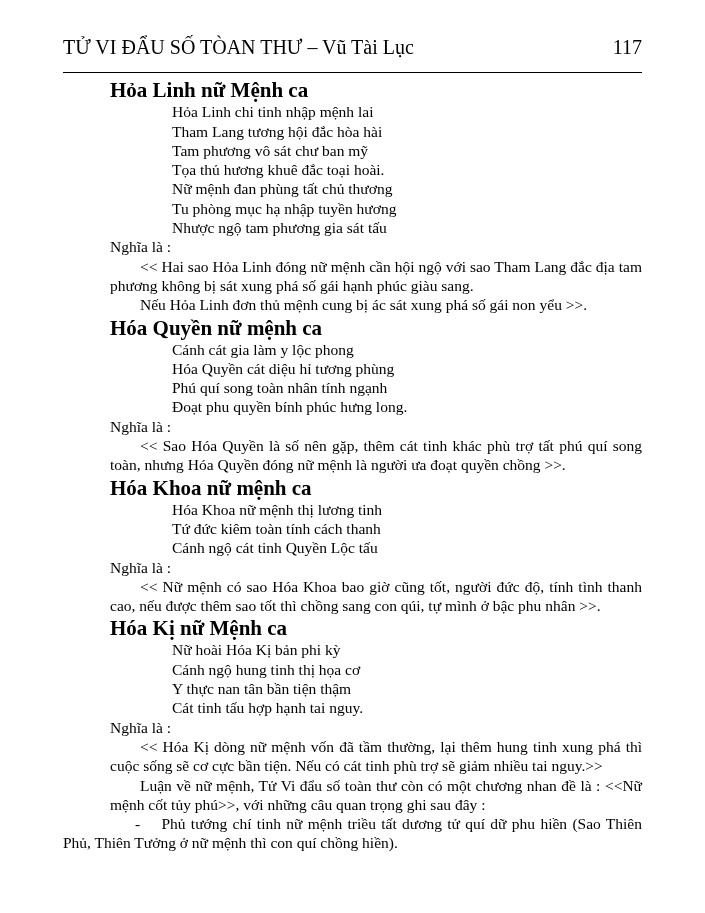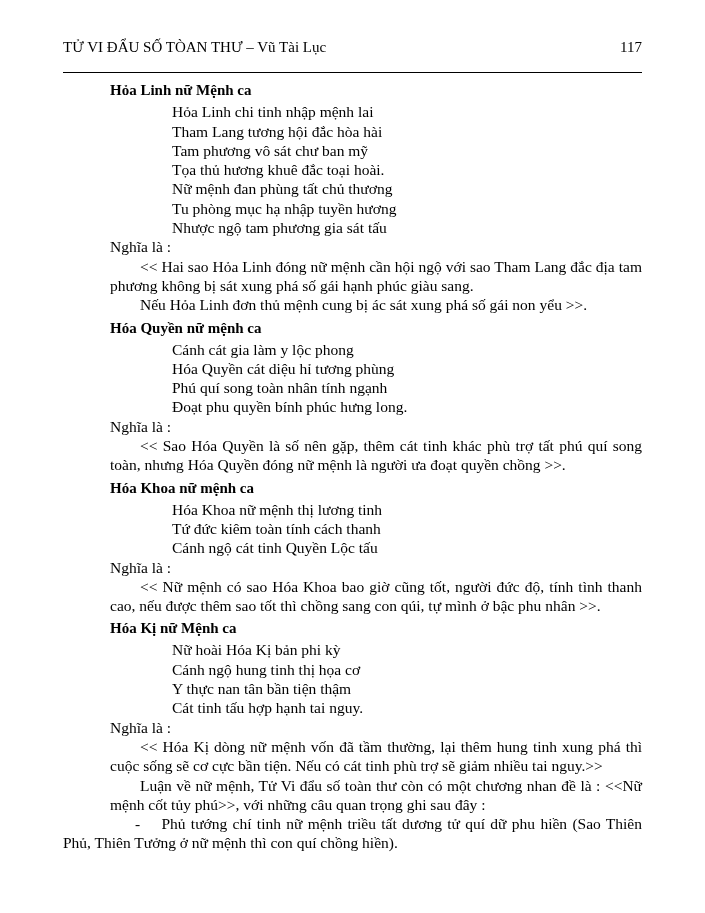--- a/index.html
+++ b/index.html
@@ -16,32 +16,32 @@
   .page {
     box-sizing: border-box;
     width: 705px;
     height: 913px;
     padding: 38px 63px 20px 63px;
   }
   .header-row {
     display: flex;
     justify-content: space-between;
     align-items: baseline;
-    font-size: 15px;
+    font-size: 20px;
   }
   .rule {
     border: none;
     border-top: 1.8px solid #000;
     margin: 15px 0 7px 0;
   }
   .content {
     margin-left: 47px; 
   }
   .section-heading {
-    font-size: 15px;
+    font-size: 21px;
     font-weight: bold;
     margin: 3px 0 2px 0;
     line-height: 20px;
   }
   .verse {
     margin-left: 62px; 
   }
   .verse-line { line-height: 19.3px; }
   .meaning-label { line-height: 19.3px; }
   .para {

